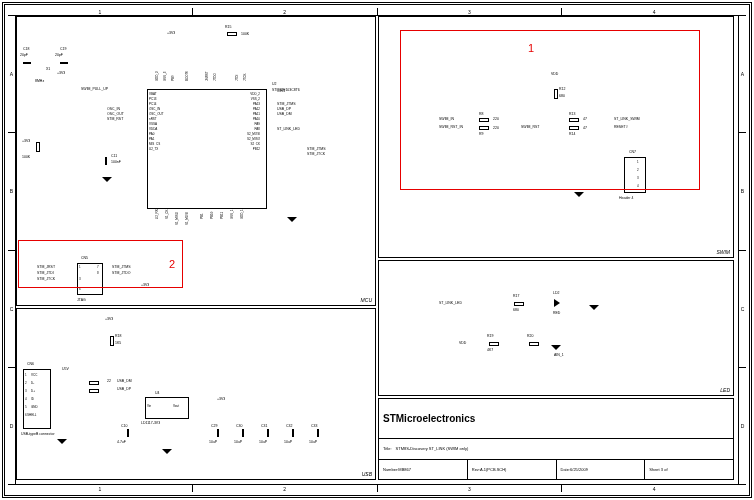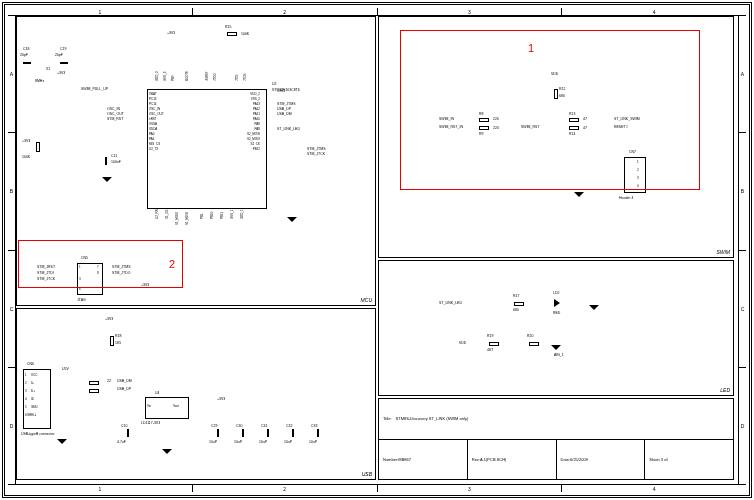--- a/index.html
+++ b/index.html
@@ -274,20 +274,23 @@
     <span class="net" style="left:269px;top:115px">C32</span>
     <span class="net" style="left:267px;top:131px">10uP</span>
     <div class="cap" style="left:300px;top:120px"></div>
     <span class="net" style="left:294px;top:115px">C33</span>
     <span class="net" style="left:292px;top:131px">10uP</span>
     <div class="gnd" style="left:145px;top:140px"></div>
     <div class="gnd" style="left:40px;top:130px"></div>
   </div>
 
   <div class="block title-block">
+    <div class="row" style="flex:2">
+        <span class="company">STMicroelectronics</span>
+      </div>
     <div class="row">
       <span style="margin-right:4px">Title:</span>
       <span>STM8S-Discovery ST_LINK (SWIM only)</span>
     </div>
     <div class="row" style="padding:0">
       <div class="cell">
           <span>Number:</span>
           <span>MB867</span>
         </div>
       <div class="cell">

